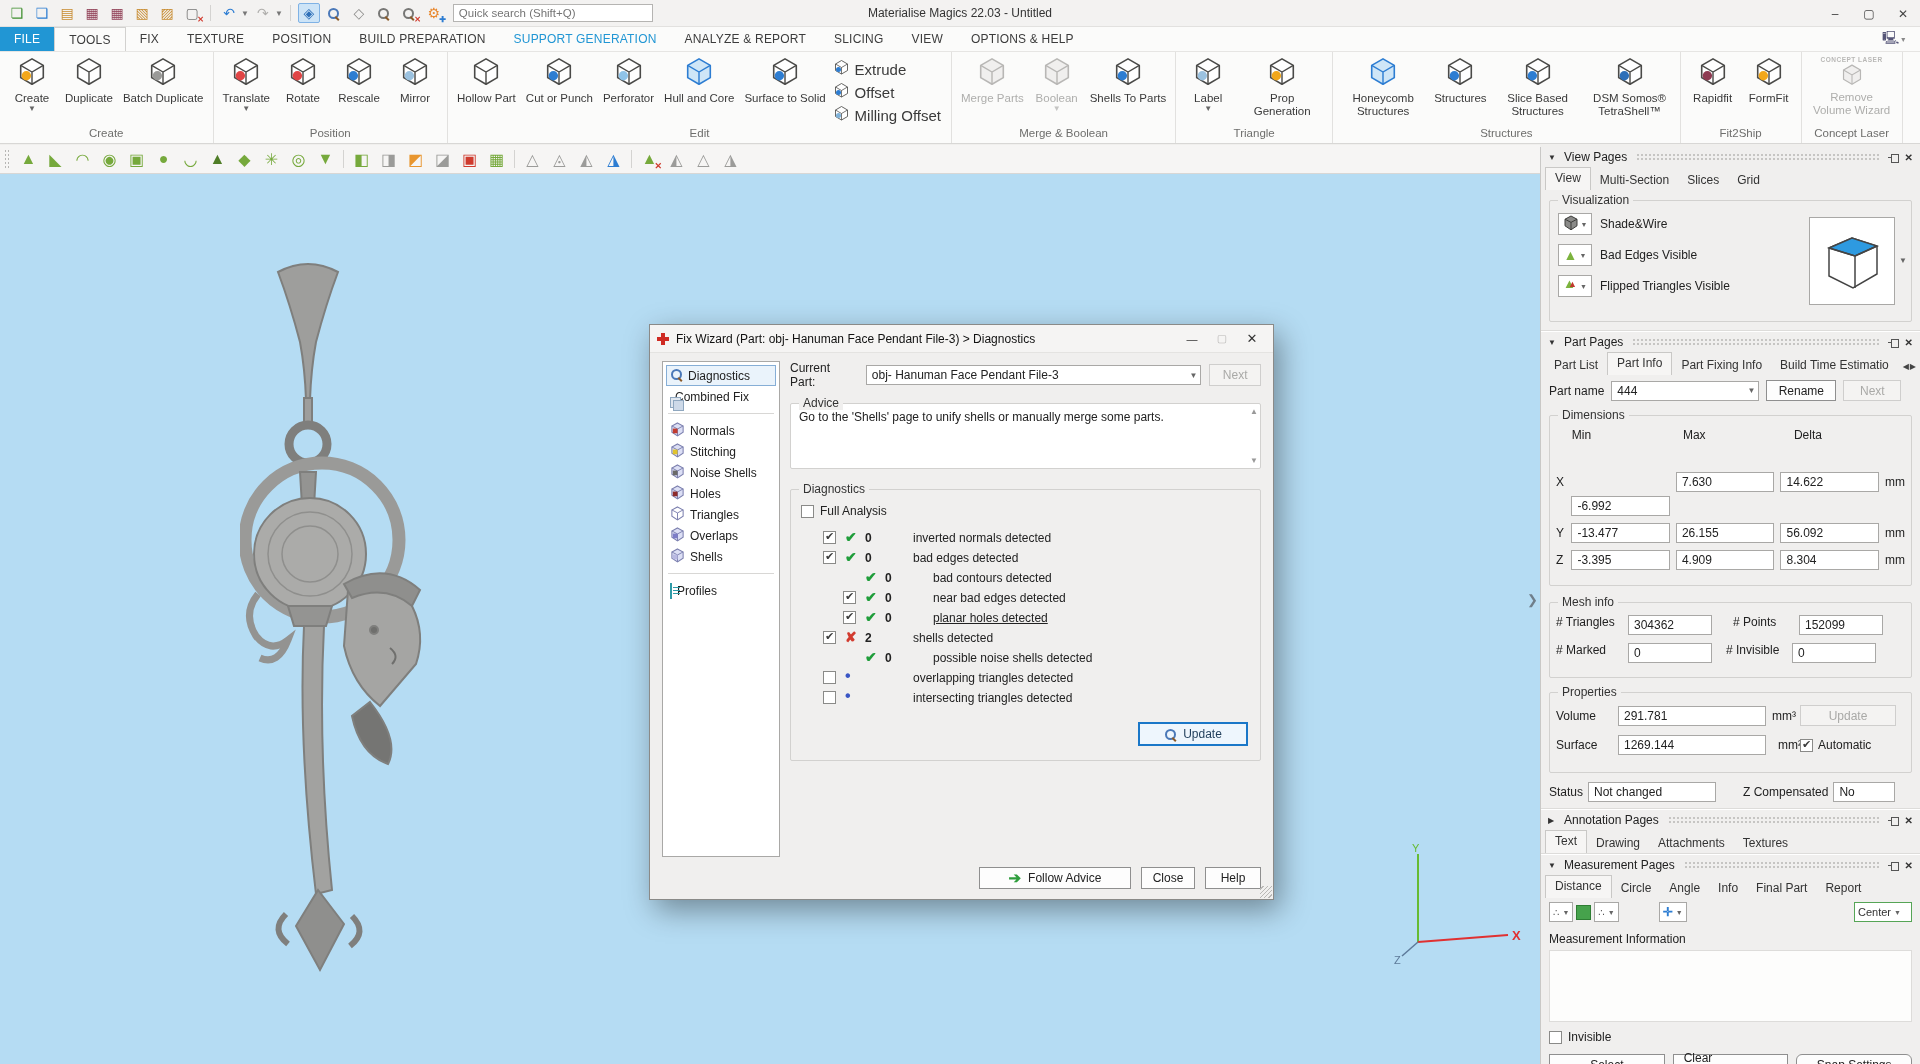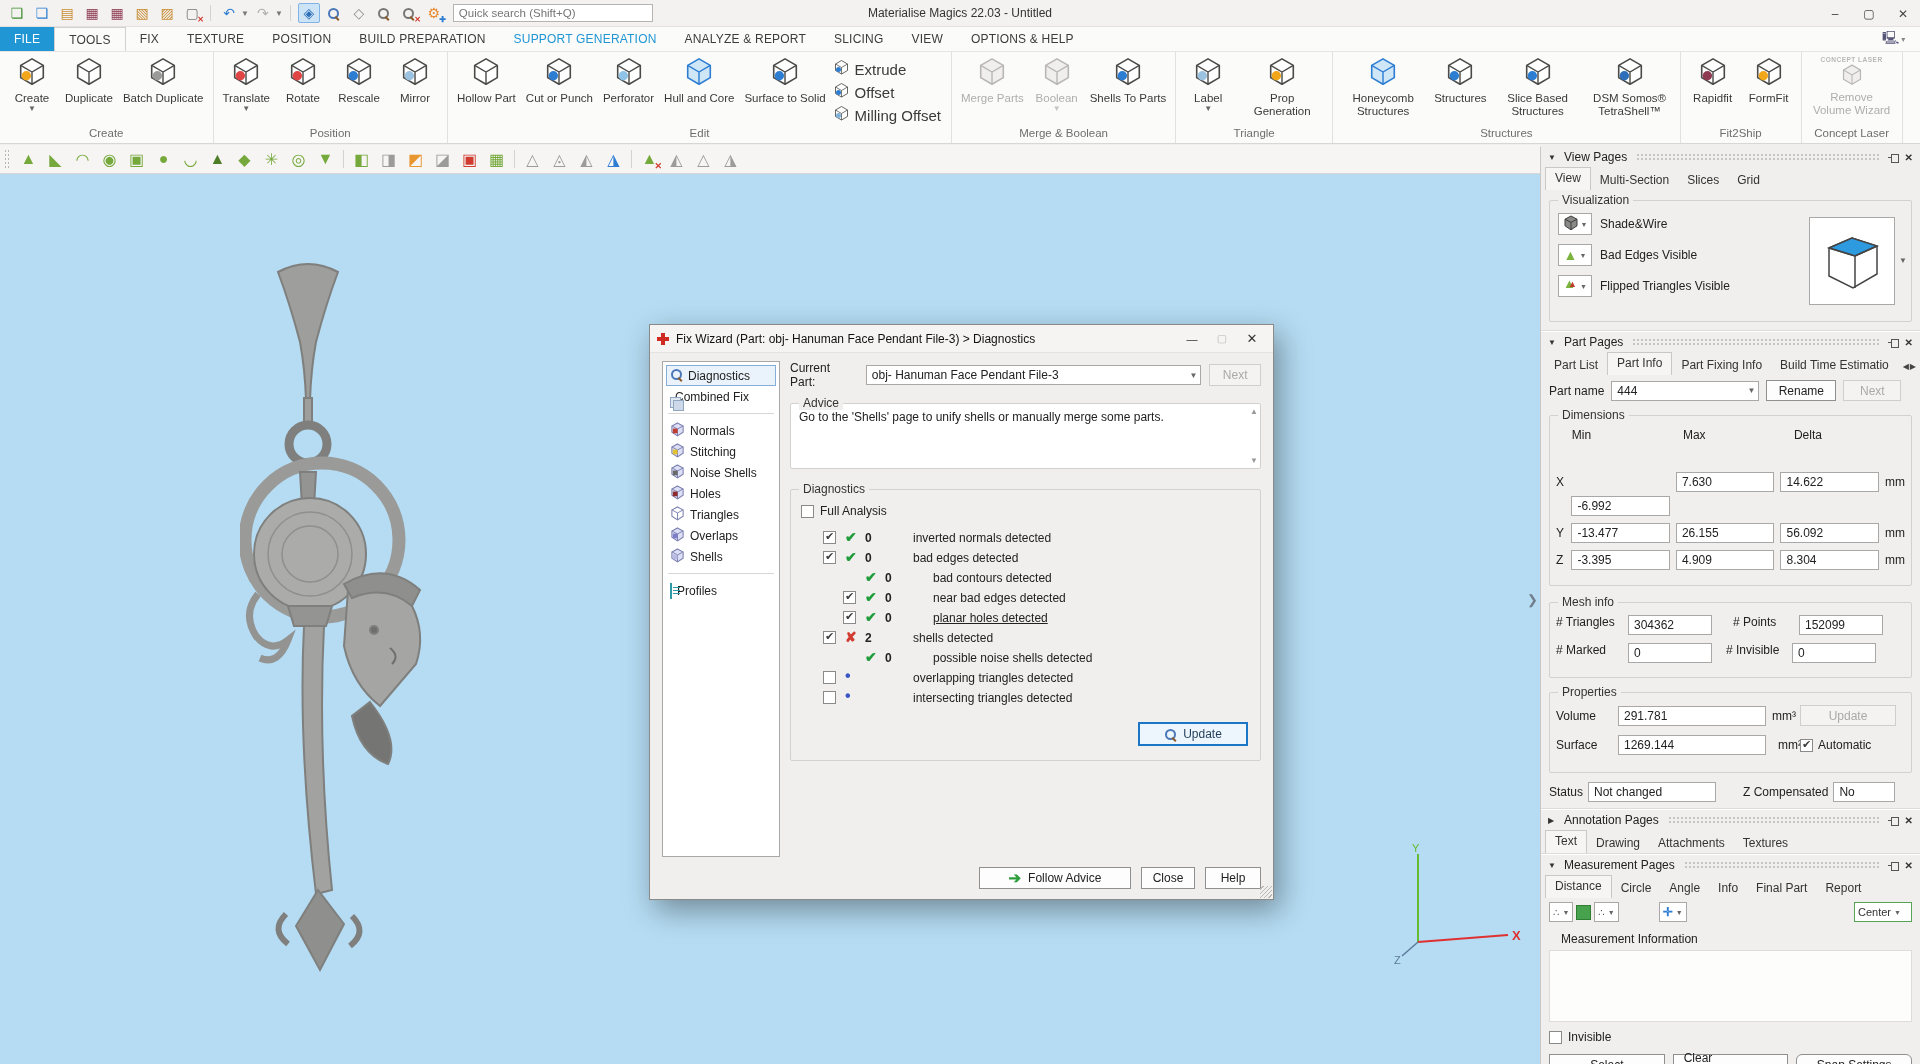--- a/index.html
+++ b/index.html
@@ -130,21 +130,21 @@
 .dim-row{display:flex;align-items:center;gap:6px;margin-bottom:7px}
 .mesh-group{margin:16px 8px 0 8px;padding:12px 6px 6px 6px}
 .mi-row{display:flex;margin-bottom:8px}
 .props-group{margin:14px 8px 0 8px;padding:12px 6px 8px 6px}
 .pr-row{display:flex;align-items:center;margin-bottom:9px}
 .status-row{display:flex;align-items:center;padding:9px 8px 6px 8px;gap:5px}
 .meas-toolbar{display:flex;align-items:center;gap:3px;padding:4px 8px}
 .mini-combo{height:20px;border:1px solid #a9a8a6;background:#fff;display:flex;align-items:center;padding:0 3px;gap:3px;font-size:10px;color:#555}
 .mini-combo .arr{font-size:7px;color:#666}
 .green-sq{width:15px;height:15px;background:#46a24c;border:1px solid #2e7d33}
-.meas-info-lbl{padding:6px 8px 2px 20px;font-size:12px;color:#222}
+.meas-info-lbl{padding:6px 8px 2px 8px;font-size:12px;color:#222}
 .meas-box{margin:2px 8px;height:72px;background:#fdfdfc;border:1px solid #dddcda}
 .inv-row{display:flex;align-items:center;gap:6px;padding:6px 8px}
 .meas-btns{display:flex;gap:8px;padding:4px 8px}
 .axis-plus{color:#2d7dd2;font-weight:bold;font-size:12px}
 
 
 .doc-icon{width:12px;height:13px;border:1px solid #2e9aa6;background:#e8f7f9;position:relative;flex:none}
 .doc-icon::after{content:"";position:absolute;left:2px;top:3px;width:7px;height:1px;background:#2e9aa6;box-shadow:0 3px 0 #2e9aa6,0 6px 0 #2e9aa6}
 .layers-icon{width:13px;height:13px;position:relative;flex:none}
 .layers-icon::before{content:"";position:absolute;left:0;top:0;width:9px;height:9px;background:#dfe6ef;border:1px solid #8fa7bf}

